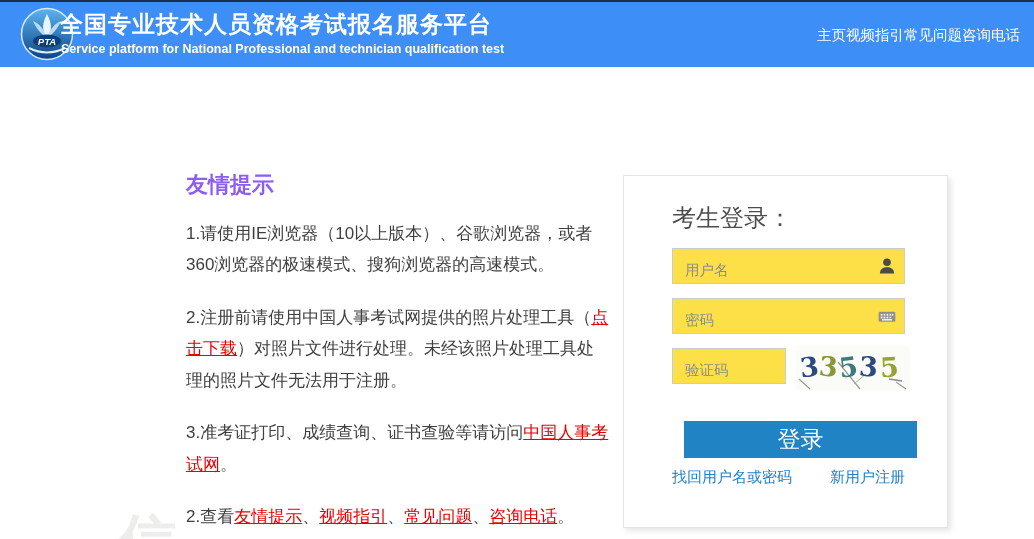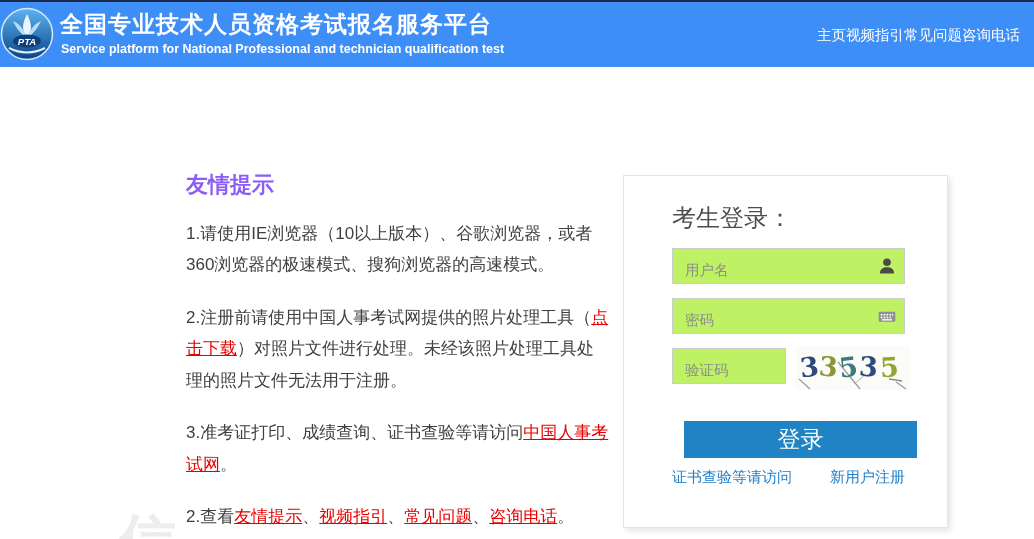--- a/index.html
+++ b/index.html
@@ -5,40 +5,40 @@
   * { margin:0; padding:0; box-sizing:border-box; }
   html,body { width:1034px; height:539px; }
   body {
     position:relative; overflow:hidden; background:#ffffff;
     font-family:"Liberation Sans","DejaVu Sans",sans-serif;
     color:#404040;
   }
   
   .topline { position:absolute; top:0; left:0; width:1034px; height:2px; background:var(--header-topline,#1c2b4a); z-index:3; }
   .header { position:absolute; top:2px; left:0; width:1034px; height:65px; background:var(--header-bg,#3e8ef7); z-index:2; }
-  .logo { position:absolute; left:0; top:5px; width:54px; height:54px; }
+  .logo { position:absolute; left:20px; top:5px; width:54px; height:54px; }
   .header-title { position:absolute; left:60px; top:7px; color:#fff; font-size:23px; font-weight:bold; letter-spacing:1px; white-space:nowrap; }
   .header-subtitle { position:absolute; left:61px; top:40px; color:#fff; font-size:12.5px; font-weight:bold; white-space:nowrap; }
   .header-nav { position:absolute; right:14px; top:24px; display:flex; }
   .header-nav a { color:#fff; font-size:14.5px; text-decoration:none; white-space:nowrap; cursor:pointer; }
   
   .tips { position:absolute; left:186px; top:170px; width:424px; }
   .tips h2 { font-size:22px; font-weight:bold; color:#8b5cf6; margin-bottom:18px; }
   .tips p { font-size:17px; line-height:1.85; color:#404040; margin-bottom:21px; }
   .red-link { color:var(--accent-red,#e60000); text-decoration:underline; cursor:pointer; }
   
   .login-panel {
     position:absolute; left:623px; top:175px; width:325px; height:353px;
     background:#fff; border:1px solid #e4e4e4;
     box-shadow:3px 3px 6px rgba(0,0,0,0.10);
   }
   .login-title { position:absolute; left:48px; top:26px; font-size:24px; color:#4d4d4d; }
   .field { position:absolute; left:48px; width:233px; height:36px; }
   .field input {
-    width:100%; height:100%; border:1px solid #cccccc; background:#bef264;
+    width:100%; height:100%; border:1px solid #cccccc; background:#fde047;
     padding:8px 34px 0 12px; font-size:14.5px; color:#404040; outline:none;
     font-family:"Liberation Sans","DejaVu Sans",sans-serif;
   }
   .field input::placeholder { color:#8c8c8c; opacity:1; }
   .field-user { top:72px; }
   .field-pass { top:122px; }
   .field-captcha { top:172px; width:114px; }
   .field-captcha input { padding-right:10px; }
   .field-icon { position:absolute; right:8px; top:8px; width:20px; height:20px; pointer-events:none; }
   .captcha-img { position:absolute; left:172px; top:170px; width:114px; height:44px; background:#fbfbf8; cursor:pointer; }
@@ -137,18 +137,18 @@
       <text x="23" y="30" transform="rotate(5 30 22)" fill="#8A9638">3</text>
       <text x="43" y="31" transform="rotate(-7 50 22)" fill="#3D7A80">5</text>
       <text x="63" y="30" transform="rotate(4 70 22)" fill="#2D4A7E">3</text>
       <text x="84" y="31" transform="rotate(-3 90 22)" fill="#95A332">5</text>
     </svg>
   </div>
 
   <button class="login-btn">登录</button>
 
   <div class="login-links">
-    <a>证书查验等请访问</a>
+    <a>找回用户名或密码</a>
     <a>新用户注册</a>
   </div>
 </div>
 
 <div class="watermark">信</div>
 
 </body></html>

